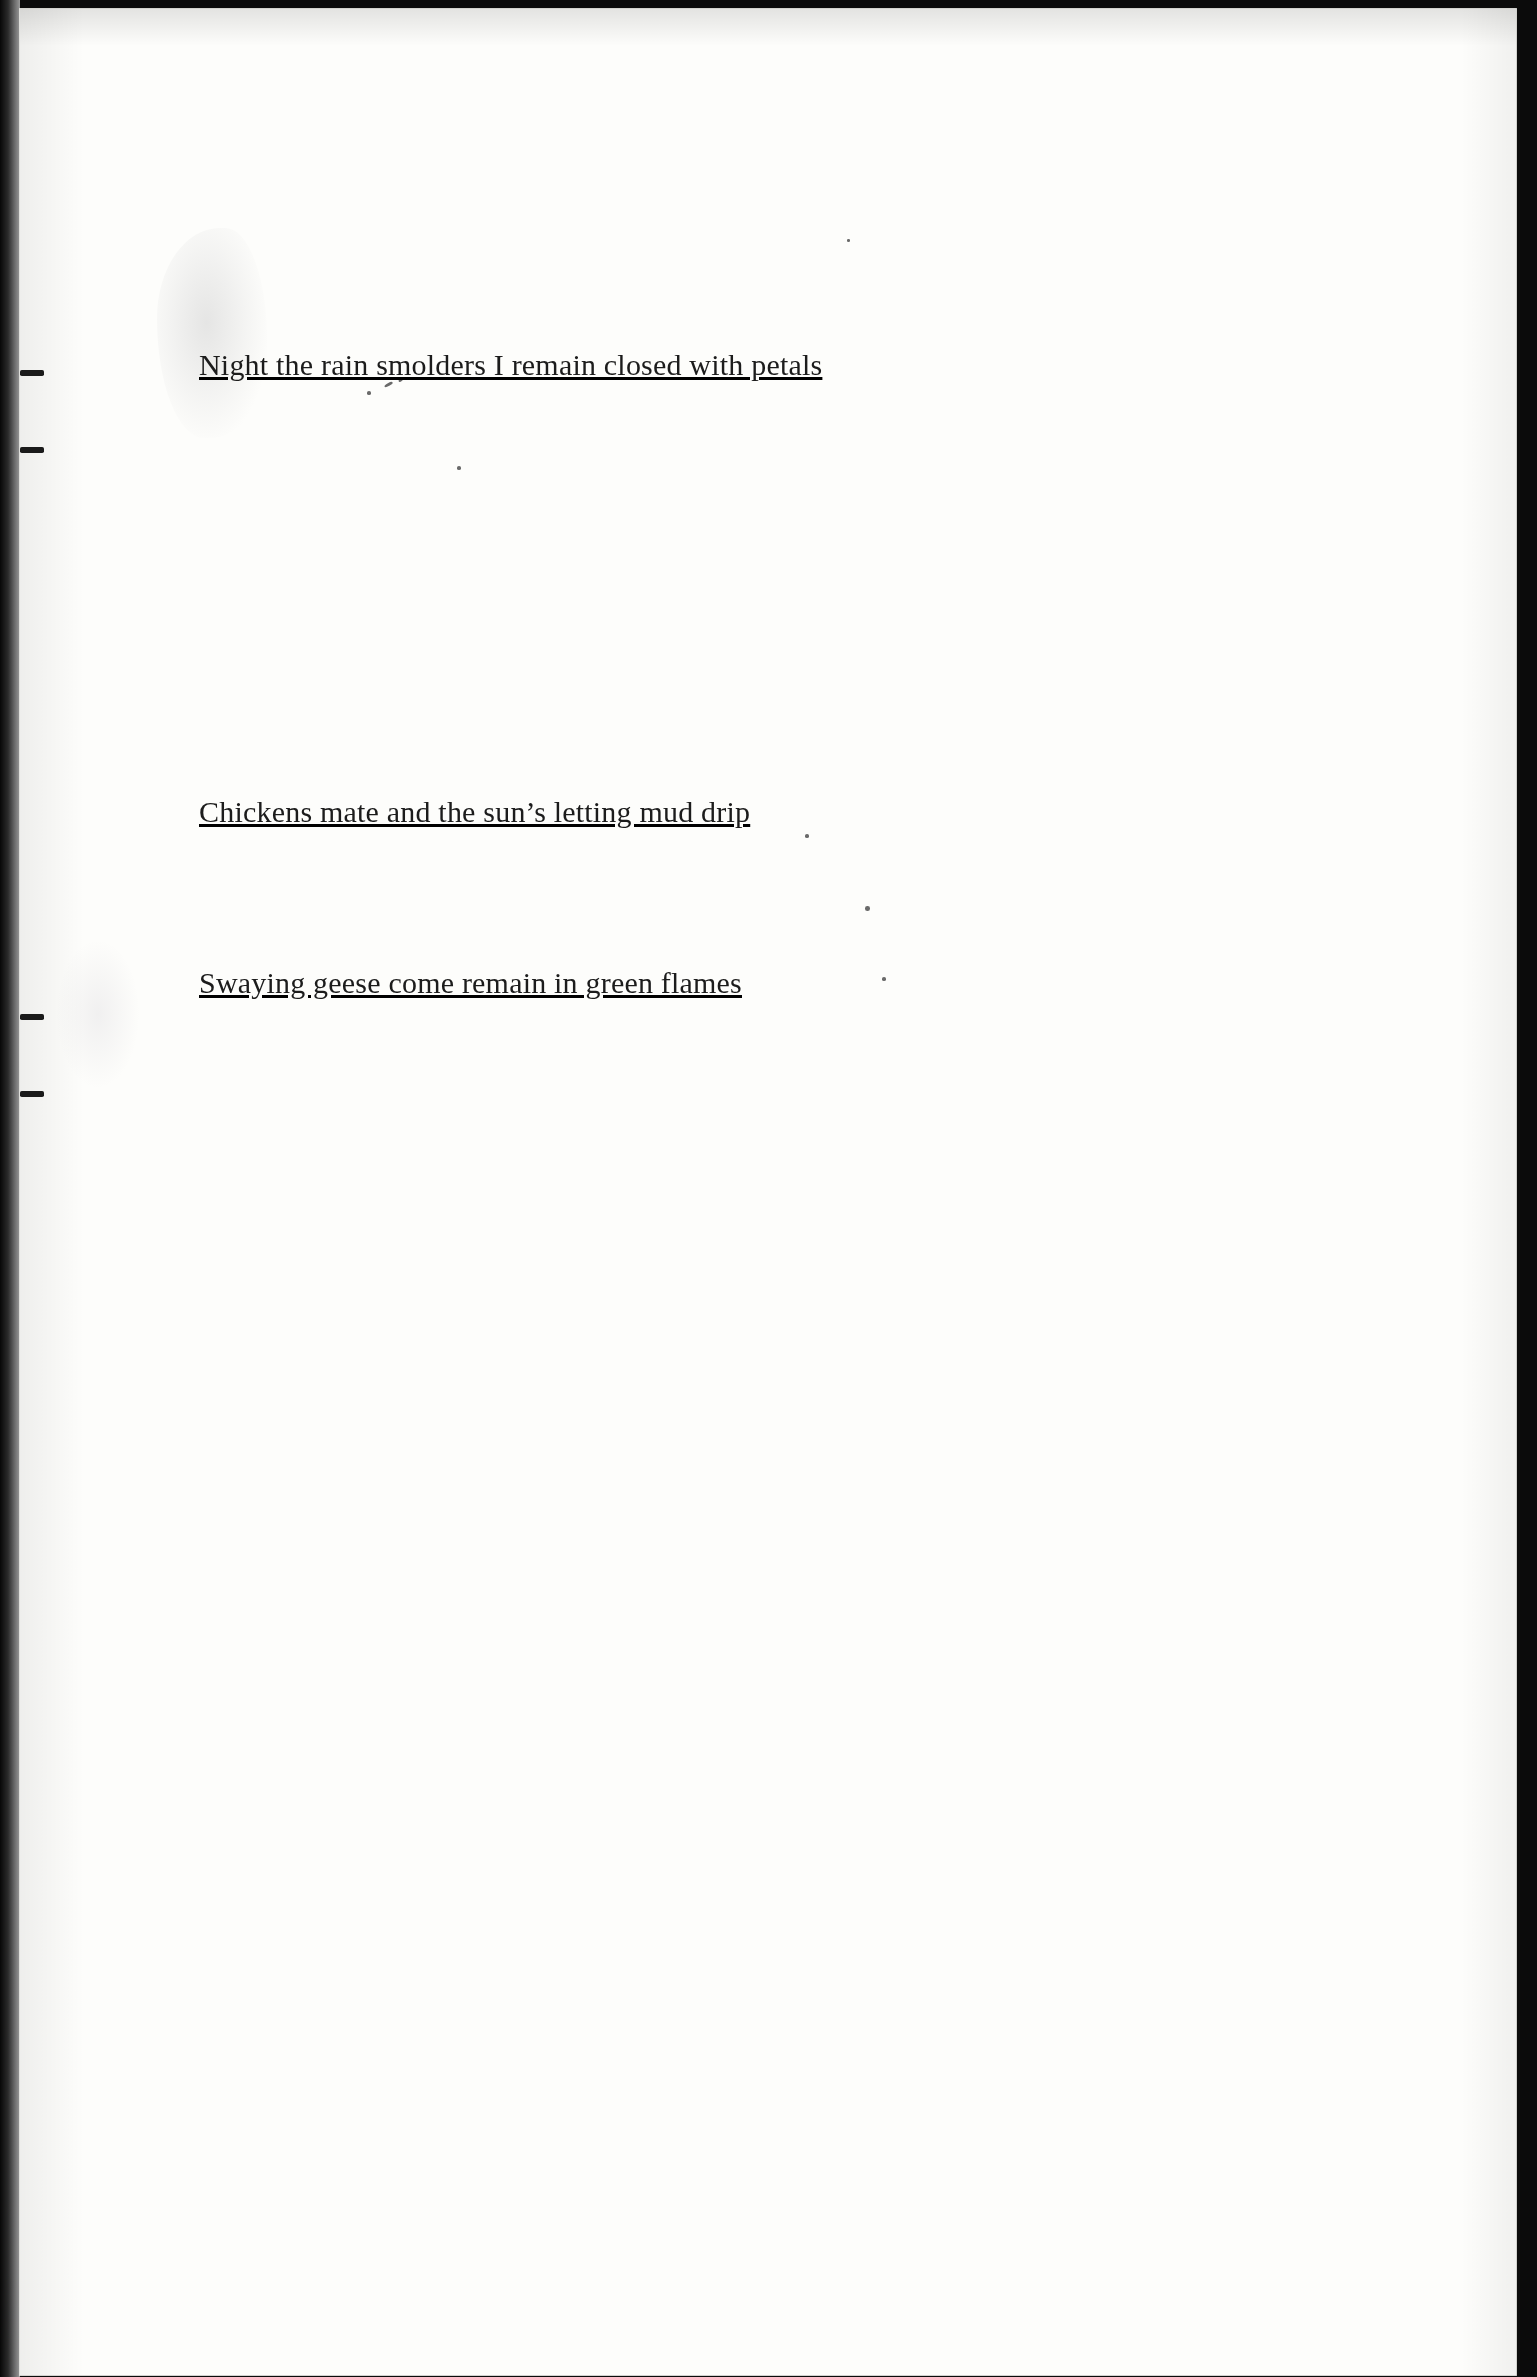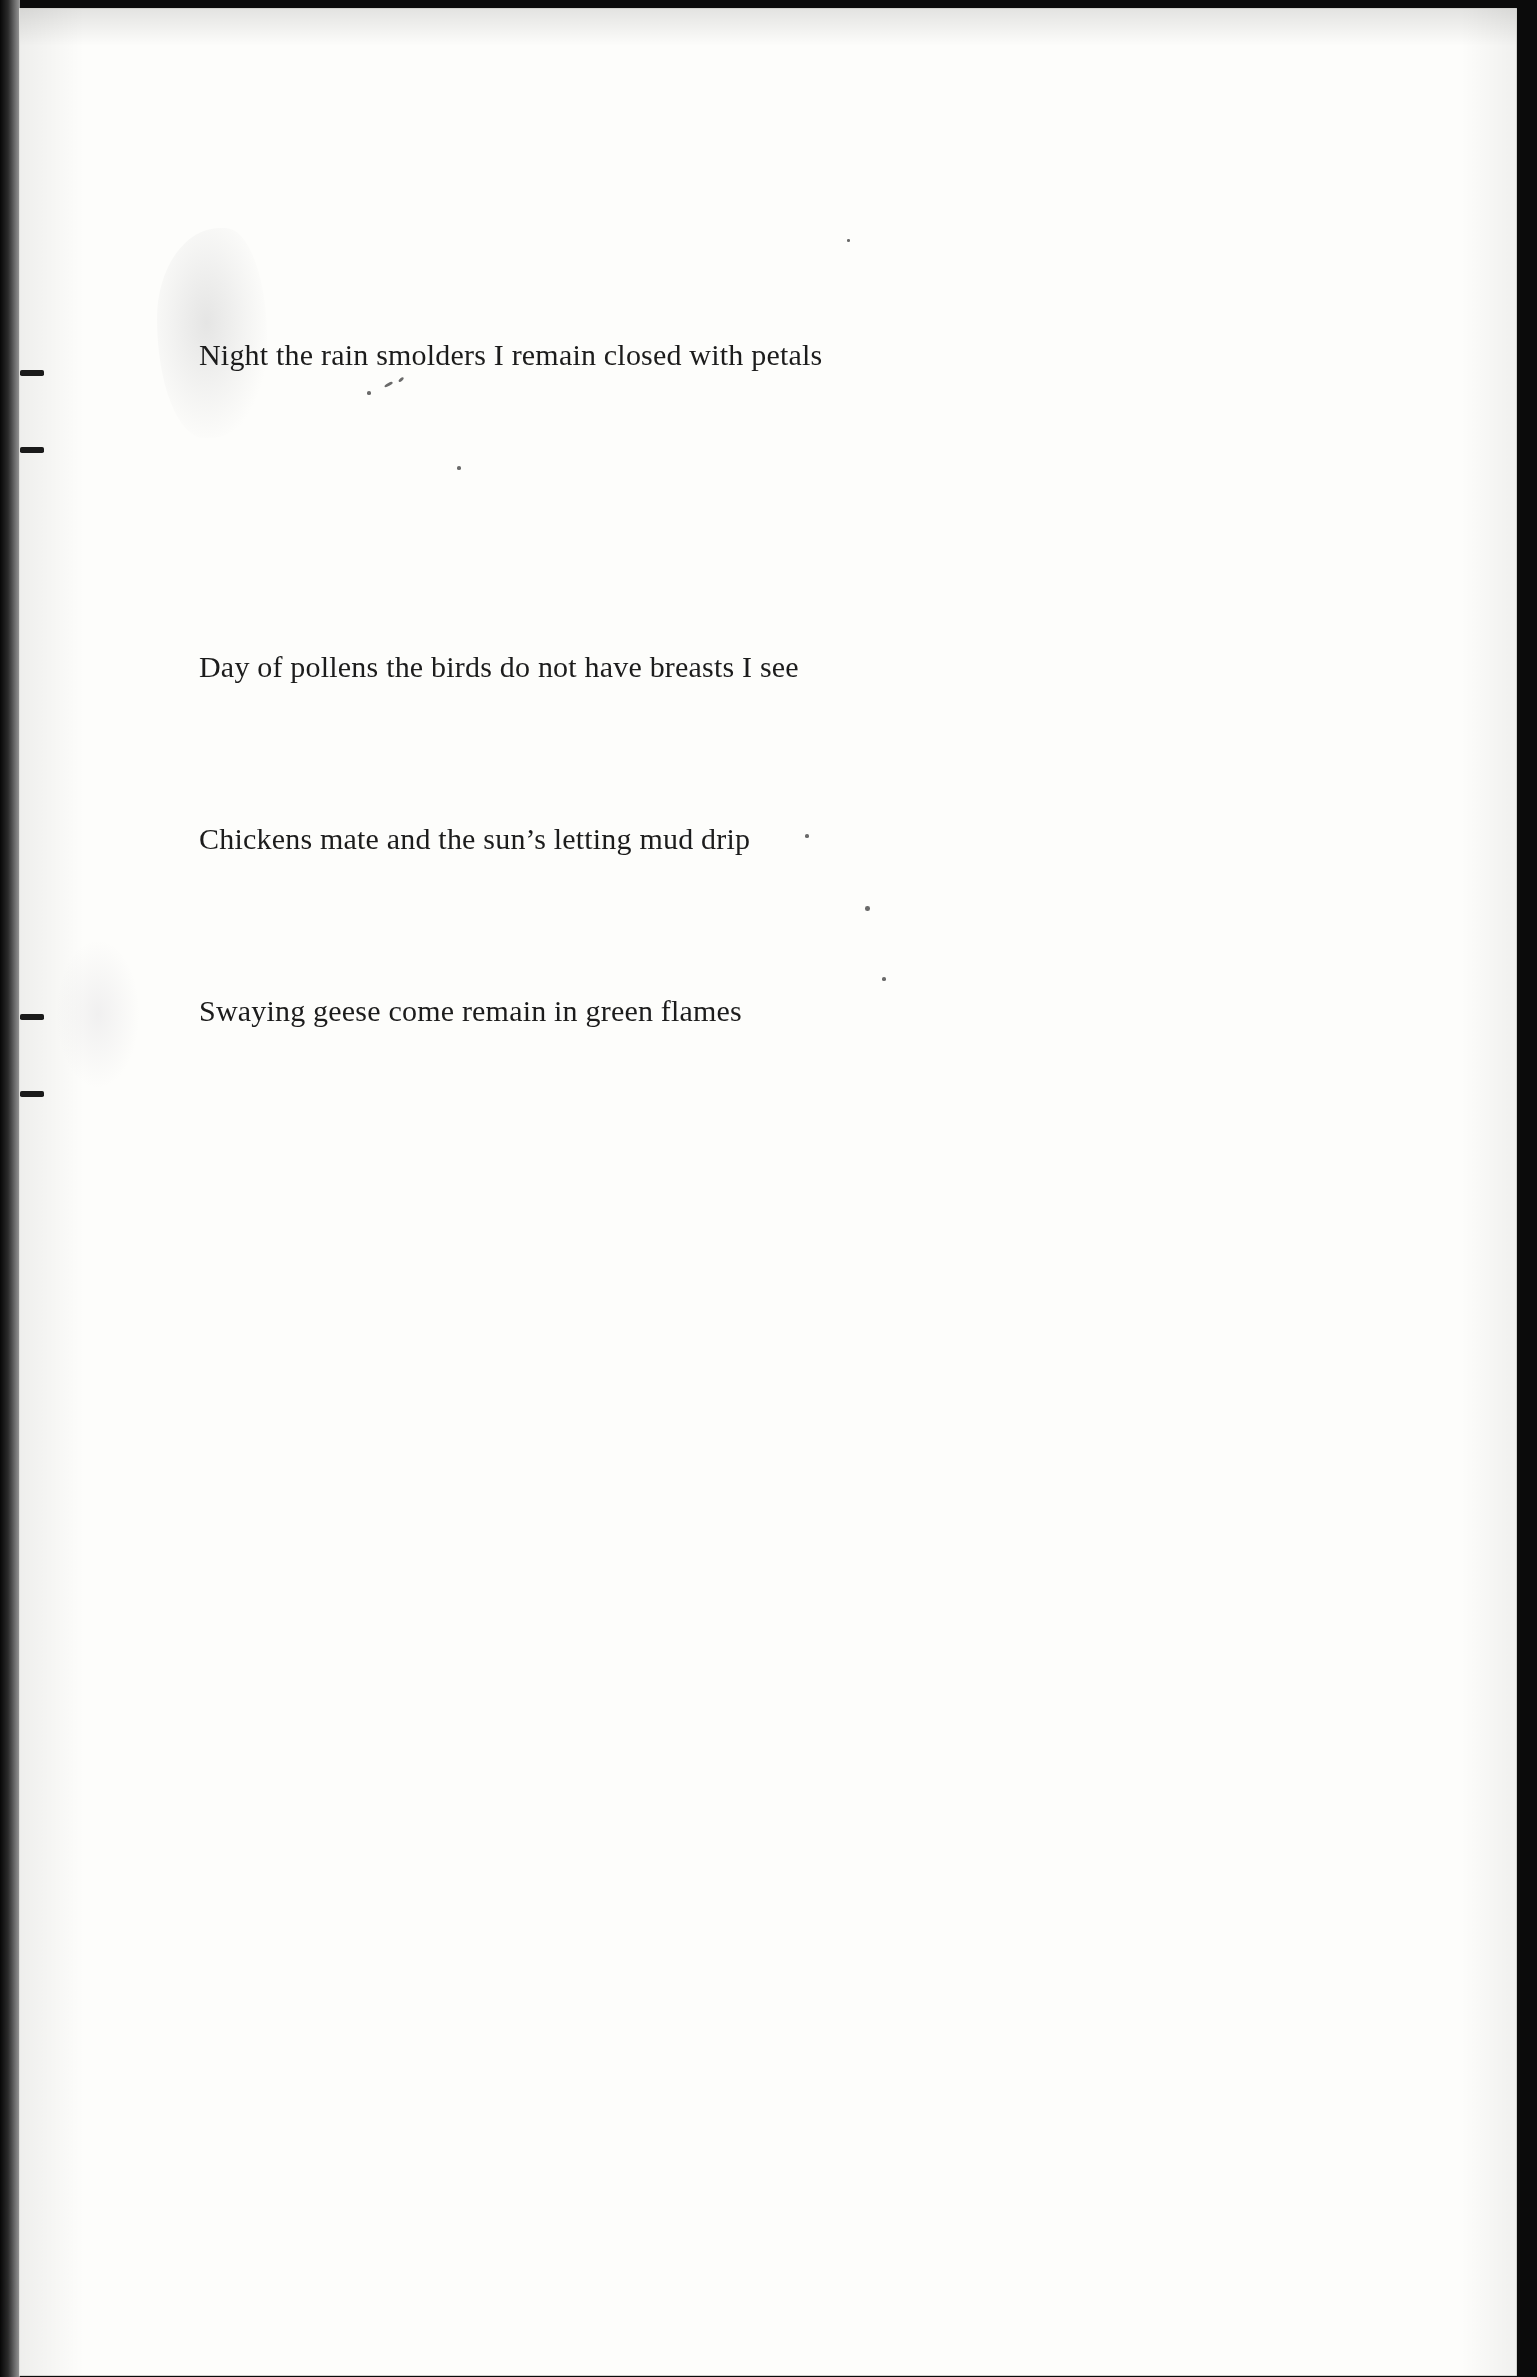--- a/index.html
+++ b/index.html
@@ -105,22 +105,23 @@
   }
   .staple.s1 { top: 361px; }
   .staple.s2 { top: 438px; }
   .staple.s3 { top: 1005px; }
   .staple.s4 { top: 1082px; }
 
   
   .poem {
     position: absolute;
     left: 179px;
-    top: 327px;
+    top: 337px;
     width: 1096px;
+    text-decoration: underline;
   }
   .line {
     font-family: "Liberation Serif", serif;
     font-size: 30px;
     line-height: 1.25;
     color: #1c1c1c;
     letter-spacing: 0.2px;
     white-space: nowrap;
   }
   .gap-1 { height: 136px; }
@@ -188,21 +189,20 @@
     <div class="speck h"></div>
 
     <div class="ghost g1"></div>
     <div class="ghost g2"></div>
     <div class="ghost g3"></div>
 
     <div class="poem">
       <div class="line">Night the rain smolders I remain closed with petals</div>
       <div class="gap-1"></div>
       <div class="gap-2"></div>
-      <div class="line">Day of pollens the birds do not have breasts I see</div>
       <div class="gap-3"></div>
       <div class="line">Chickens mate and the sun’s letting mud drip</div>
       <div class="gap-4"></div>
       <div class="line">Swaying geese come remain in green flames</div>
     </div>
 
   </div>
 </div>
 
 

